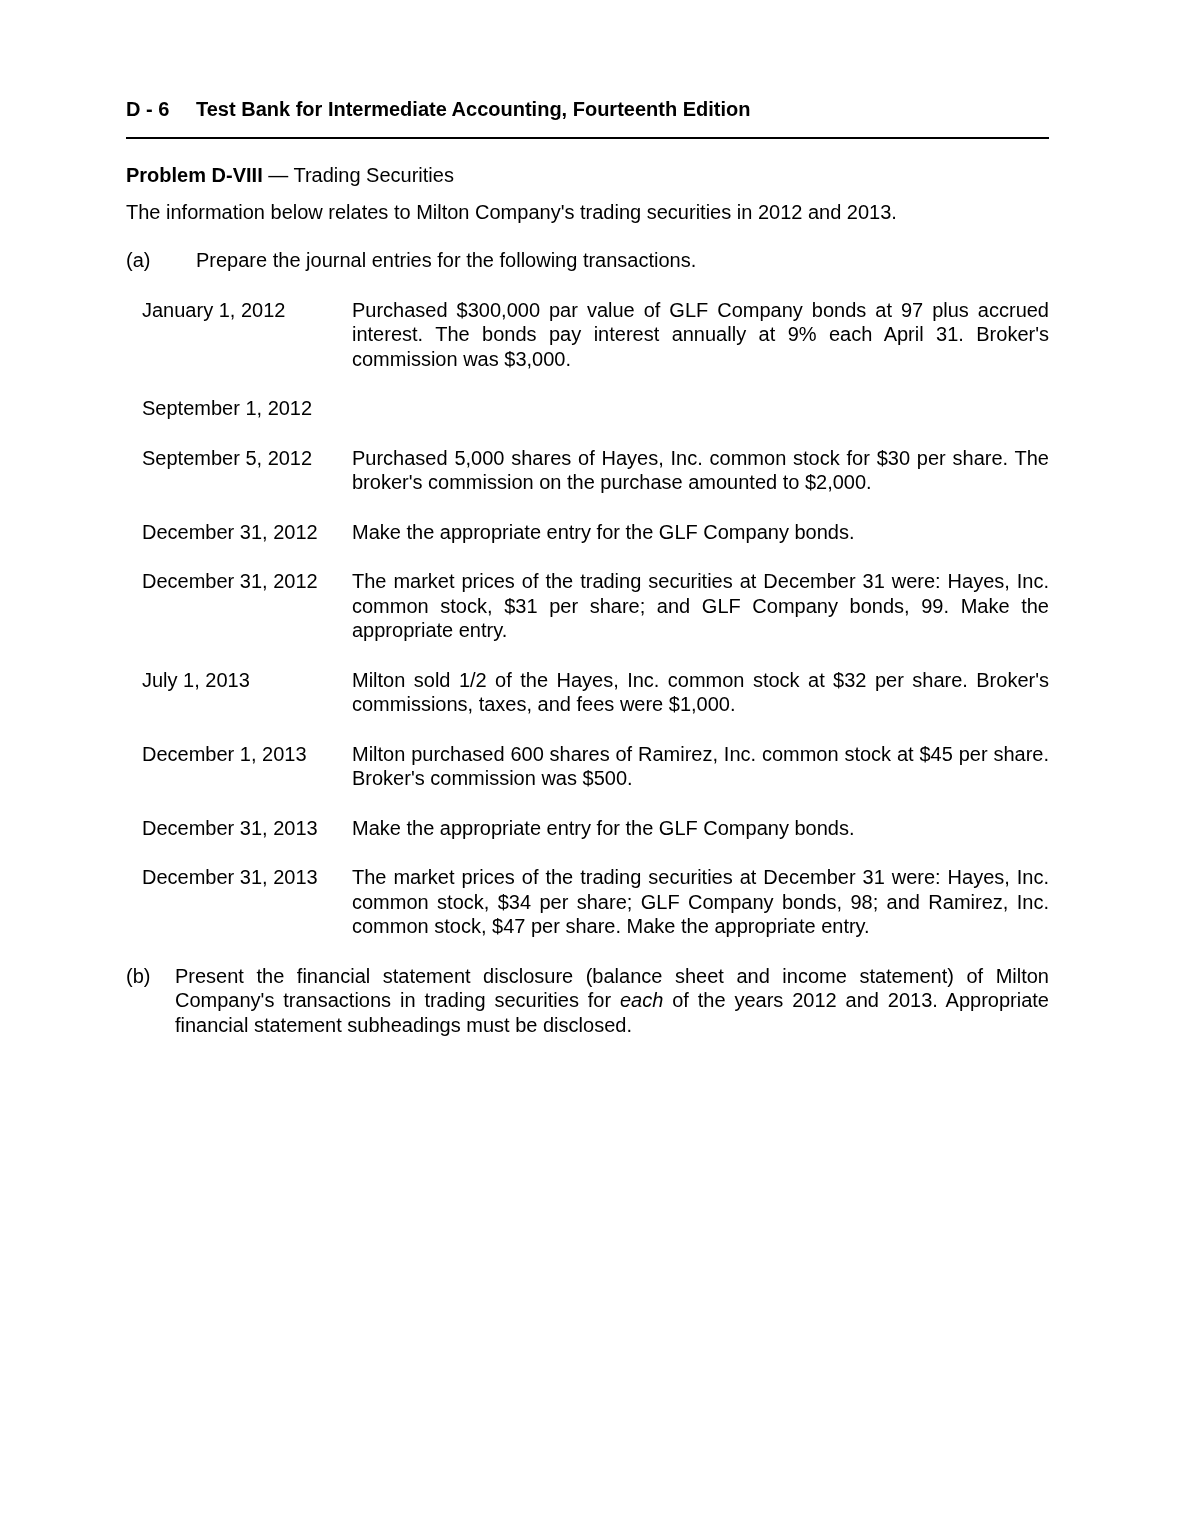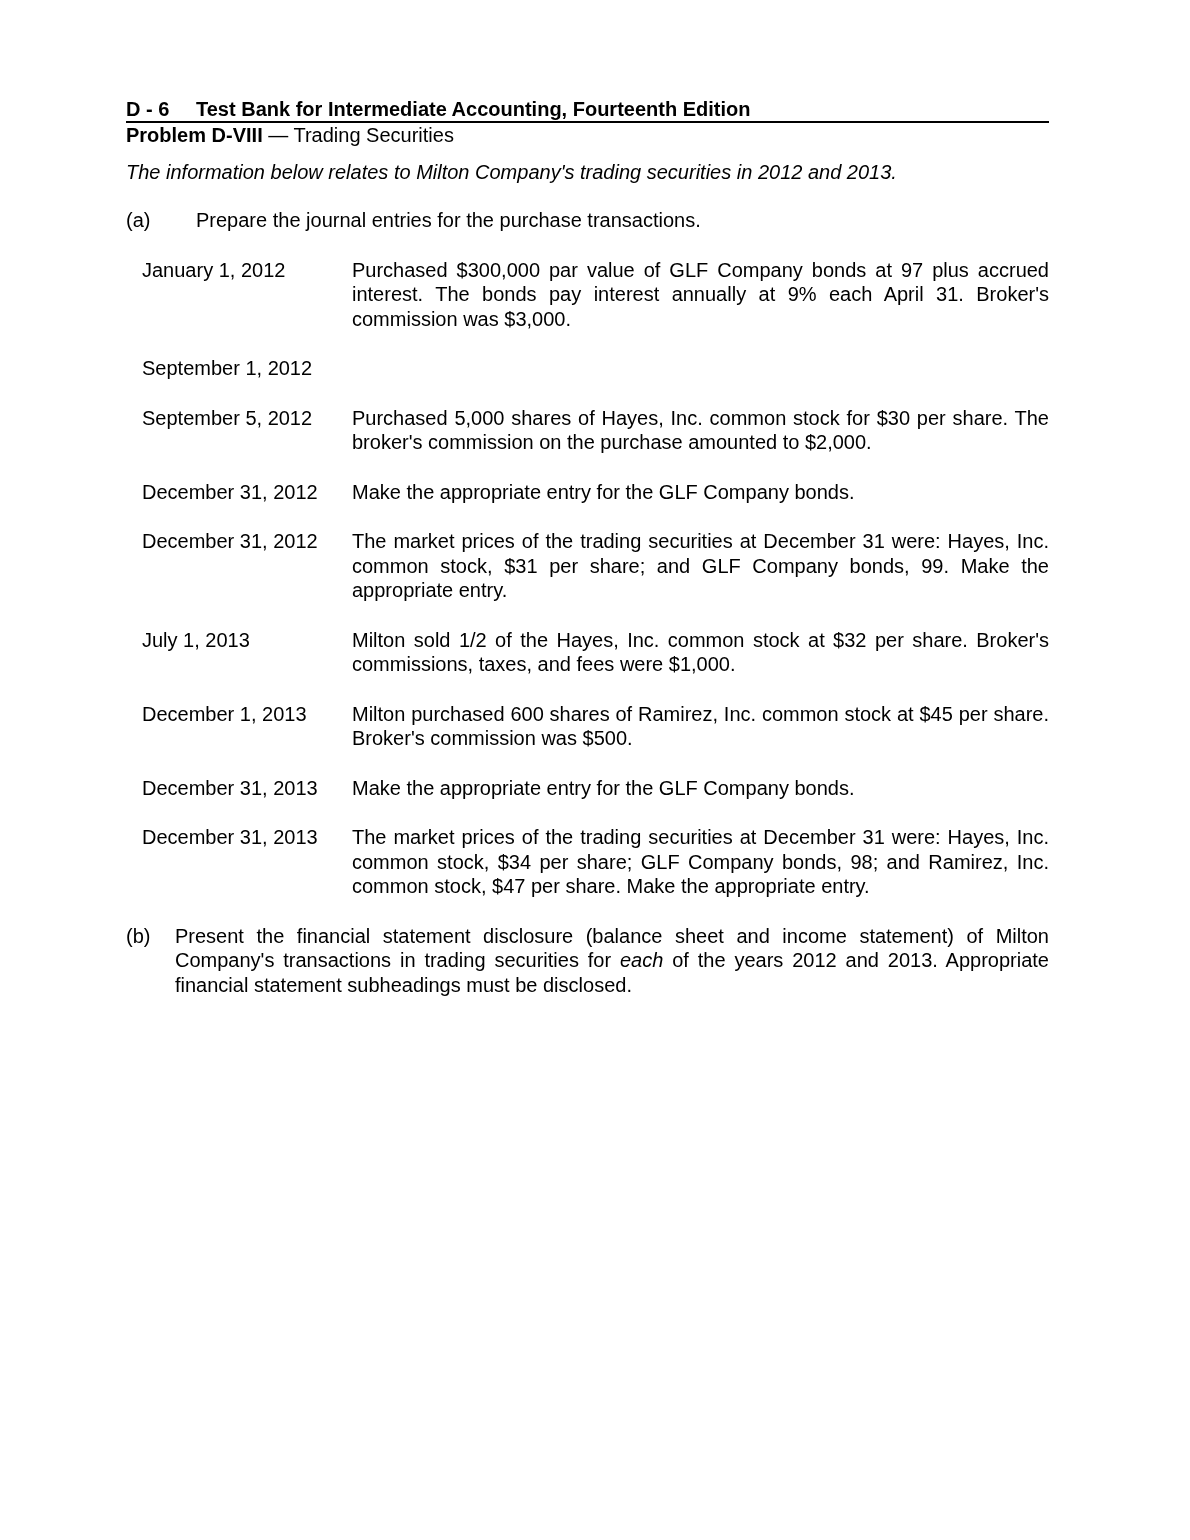--- a/index.html
+++ b/index.html
@@ -4,27 +4,27 @@
 <style>
   html, body { margin: 0; padding: 0; background: #ffffff; }
   body {
     width: 1190px; height: 1540px; position: relative;
     font-family: "Liberation Sans", sans-serif; color: #000;
     font-size: 20px; line-height: 24.5px;
   }
   .page { position: absolute; left: 126px; top: 97px; width: 923px; }
   .header {
     font-weight: bold; font-size: 20px; line-height: 24px;
-    padding-bottom: 0; border-bottom: 2px solid #000;
+    padding-bottom: 16px; border-bottom: 2px solid #000;
     white-space: nowrap;
   }
   .header .code { display: inline-block; width: 70px; }
-  .problem-title { }
+  .problem-title { margin-top: 24px; }
   .problem-title .bold { font-weight: bold; }
-  .intro { margin-top: 12px; font-style: italic; }
+  .intro { margin-top: 12px; }
   .part-a { margin-top: 24px; display: flex; }
   .part-a .label { width: 70px; flex: none; }
   .entries { margin-top: 25px; }
   .entry { display: flex; margin-bottom: 25px; margin-left: 16px; }
   .entry .date { width: 210px; flex: none; white-space: nowrap; }
   .entry .desc { flex: 1; text-align: justify; }
   .part-b { display: flex; margin-top: 0px; }
   .part-b .label { width: 49px; flex: none; }
   .part-b .text { flex: 1; text-align: justify; }
   .part-b em { font-style: italic; }
@@ -38,21 +38,21 @@
   </div>
 
   <div class="problem-title">
     <span class="bold">Problem D-VIII</span><span> — </span><span>Trading Securities</span>
   </div>
 
   <div class="intro">The information below relates to Milton Company's trading securities in 2012 and 2013.</div>
 
   <div class="part-a">
     <span class="label">(a)</span>
-    <span>Prepare the journal entries for the purchase transactions.</span>
+    <span>Prepare the journal entries for the following transactions.</span>
   </div>
 
   <div class="entries">
     <div class="entry">
       <div class="date">January 1, 2012</div>
       <div class="desc">Purchased $300,000 par value of GLF Company bonds at 97 plus accrued interest. The bonds pay interest annually at 9% each April 31. Broker's commission was $3,000.</div>
     </div>
     <div class="entry">
       <div class="date">September 1, 2012</div>
     </div>

